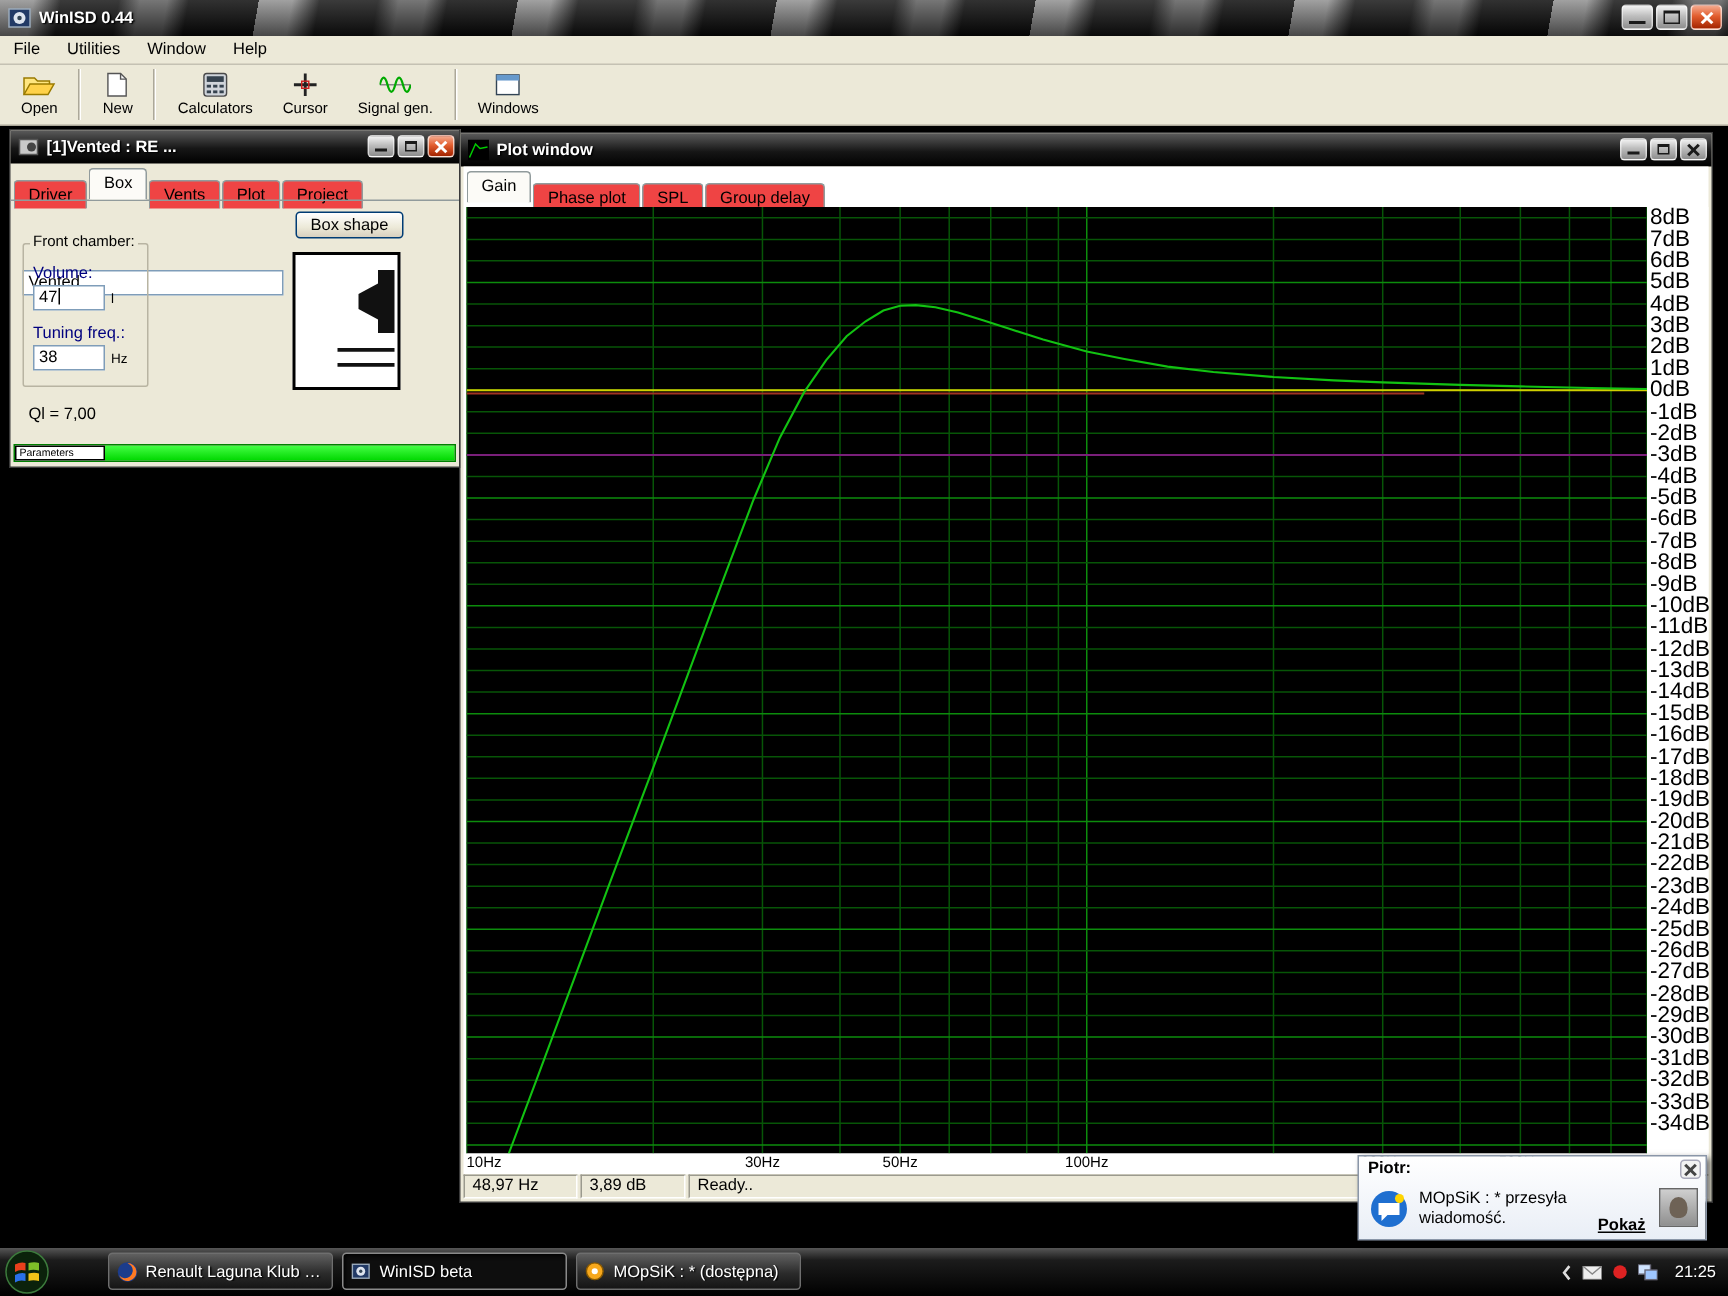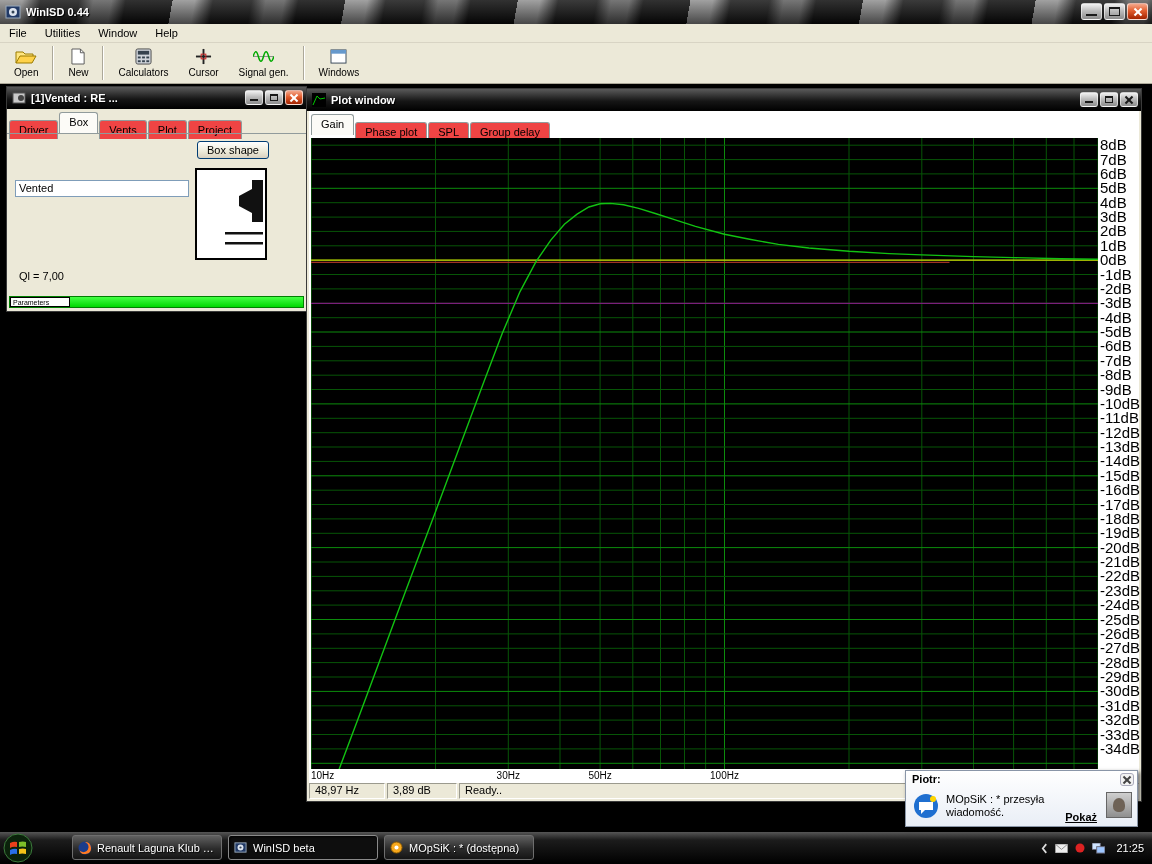--- a/index.html
+++ b/index.html
@@ -399,20 +399,33 @@
             <span class="tab active">Box</span>
             <span class="tab">Vents</span>
             <span class="tab">Plot</span>
             <span class="tab">Project</span>
           </div>
         <div id="vented-content">
           <div id="box-type-edit" class="edit">
             <span>Vented</span>
           </div>
           <div id="box-shape-btn" class="push-btn">Box shape</div>
+          <div id="front-chamber">
+            <span id="front-chamber-legend">Front chamber:</span>
+            <span id="volume-label" class="field-label">Volume:</span>
+            <div id="volume-input" class="edit">
+              <span>47</span><span class="caret"></span>
+            </div>
+            <span id="volume-unit" class="unit-label">l</span>
+            <span id="tuning-label" class="field-label">Tuning freq.:</span>
+            <div id="tuning-input" class="edit">
+              <span>38</span>
+            </div>
+            <span id="tuning-unit" class="unit-label">Hz</span>
+          </div>
           <div id="box-preview">
             <svg viewBox="0 0 68 88" width="68" height="88">
               <path d="M66 10 h-11 v9 l-13 7 v10 l13 7 v9 h11 z" fill="#111"></path>
               <rect x="28" y="62" width="38" height="2.5" fill="#111"></rect>
               <rect x="28" y="72" width="38" height="2.5" fill="#111"></rect>
             </svg>
           </div>
           <span id="ql-text">Ql = 7,00</span>
           <div id="vented-progress">
             <span id="vented-progress-label">Parameters</span>

